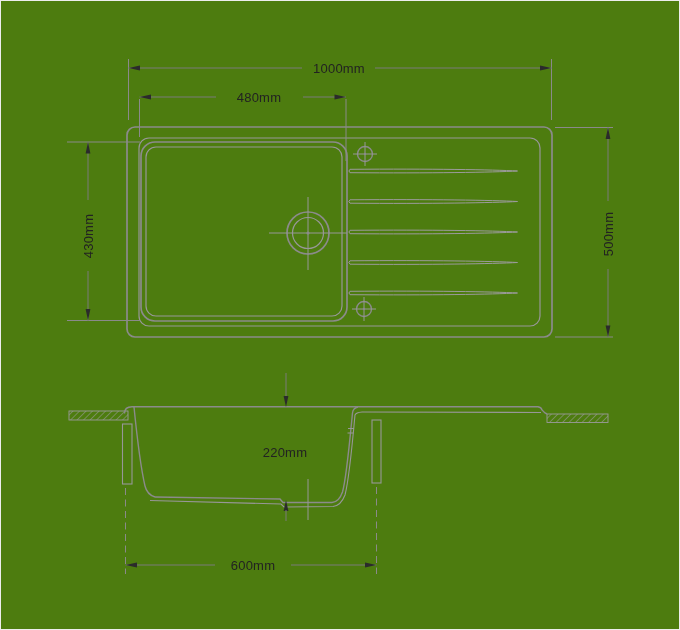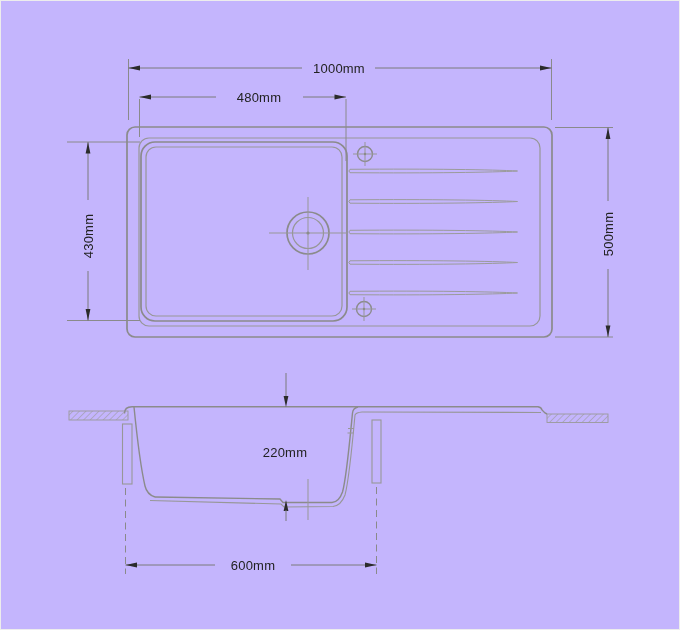--- a/index.html
+++ b/index.html
@@ -1,20 +1,20 @@
 <!DOCTYPE html>
 <html><head>
 <meta charset="utf-8">
 <style>
   html,body{margin:0;padding:0;background:#ffffff;}
   .stage{
     position:relative;
     width:680px;height:630px;
     box-sizing:border-box;
-    background:#c4b5fd;
+    background:#4d7c0f;
     border:1px solid #ededed;
     font-family:"Liberation Sans", sans-serif;
     overflow:hidden;
   }
   svg{display:block;}
   .dwg-line{stroke:#8b8b8b;fill:none;}
   .dwg-thin{stroke:#979797;fill:none;}
   .dim-line{stroke:#7a7a7a;stroke-width:1;fill:none;}
   .ext-line{stroke:#8a8a8a;stroke-width:1;fill:none;}
   .arrow{fill:#2b2b2b;stroke:none;}

